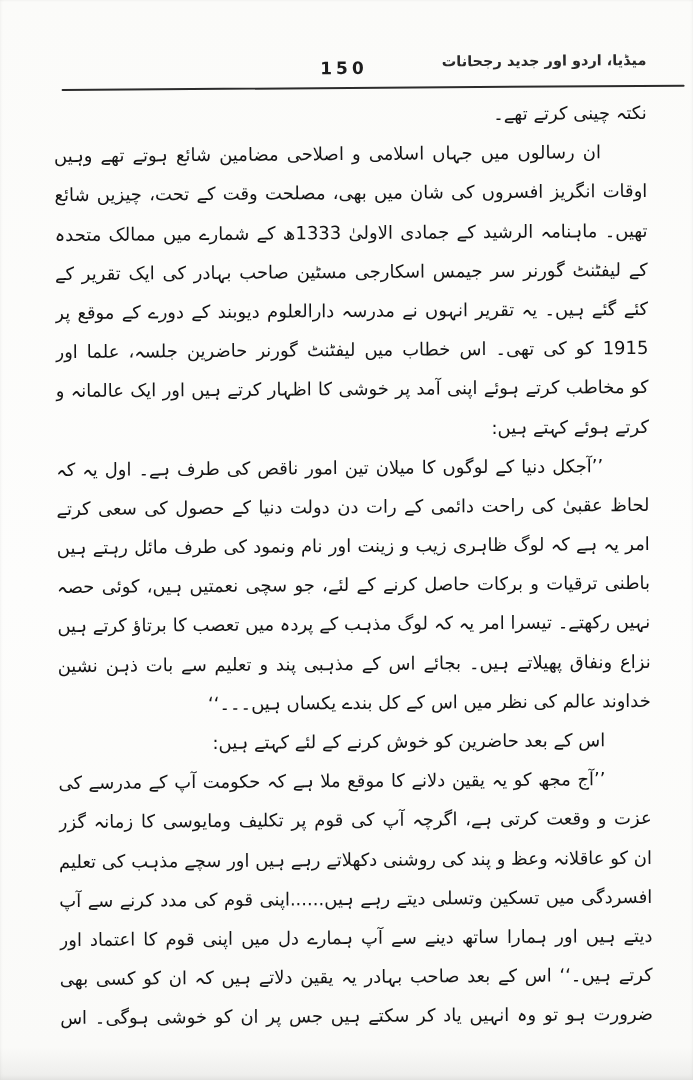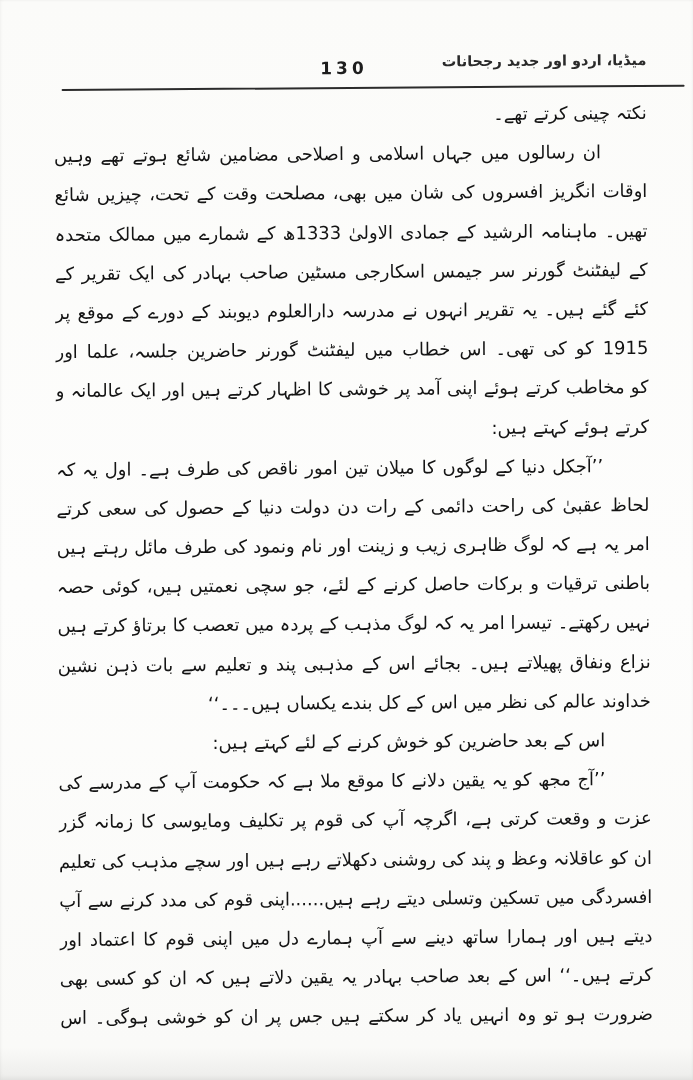--- a/index.html
+++ b/index.html
@@ -77,21 +77,21 @@
     text-align: right;
     padding-right: 46px;
   }
 </style>
 </head>
 <body>
 
 <div class="page">
   <div class="tilt">
 
-    <div class="page-number">130</div>
+    <div class="page-number">150</div>
 
     <div class="header-title">میڈیا، اردو اور جدید رجحانات</div>
 
     <div class="header-rule"></div>
 
     <div class="body-text" dir="rtl">
         <div class="line end">نکتہ چینی کرتے تھے۔</div>
         <div class="line start">ان رسالوں میں جہاں اسلامی و اصلاحی مضامین شائع ہوتے تھے وہیں بعض</div>
         <div class="line full">اوقات انگریز افسروں کی شان میں بھی، مصلحت وقت کے تحت، چیزیں شائع ہوتی</div>
         <div class="line full">تھیں۔ ماہنامہ الرشید کے جمادی الاولیٰ 1333ھ کے شمارے میں ممالک متحدہ آگرہ واودھ</div>

